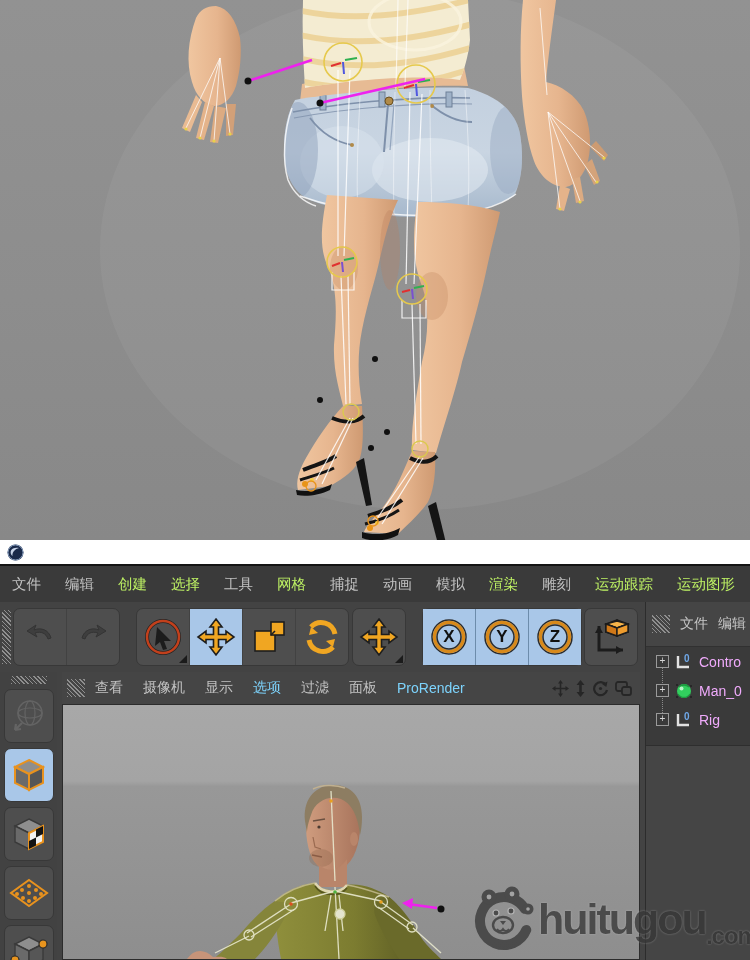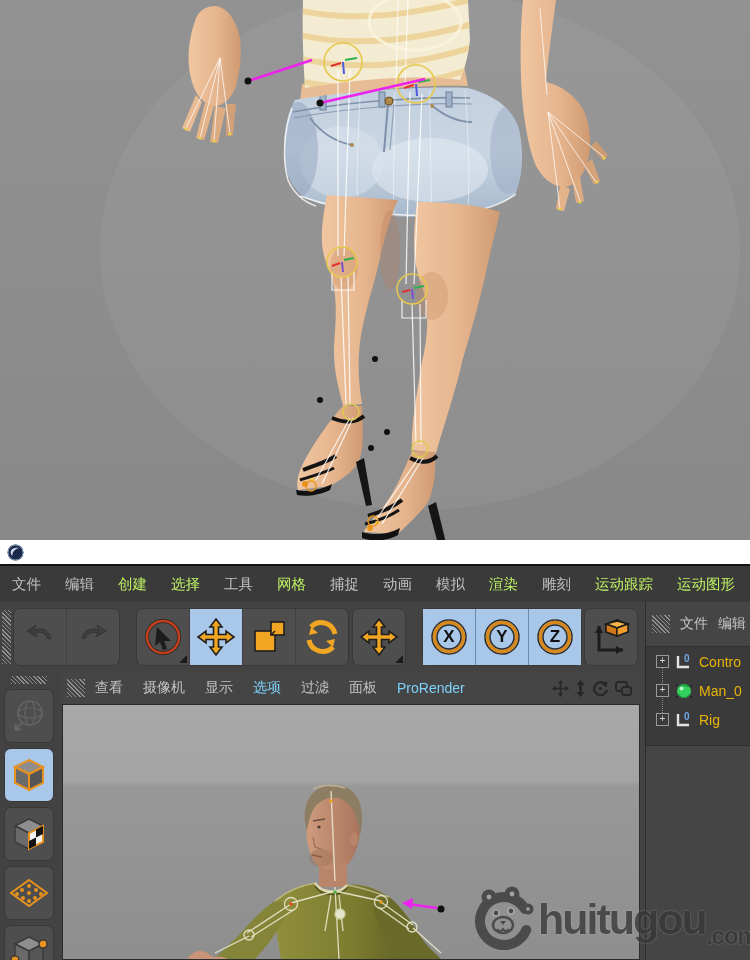--- a/index.html
+++ b/index.html
@@ -39,21 +39,21 @@
   .ompanel .omhead{height:44px;background:#454545;border-bottom:1px solid #313131;
                    display:flex;align-items:center;gap:10px;padding-left:6px;}
   .grip-sq{width:18px;height:18px;
            background-image:repeating-linear-gradient(45deg,#8f8f8f 0 1px,transparent 1px 3px);}
   .omhead .omi{font-size:14px;color:#c6c6c6;white-space:nowrap;}
   .omtree{position:relative;height:98px;background:#3a3a3a;}
   .treeline{position:absolute;left:16px;top:12px;height:62px;border-left:1px dotted #8a8a8a;}
   .orow{position:relative;height:29px;display:flex;align-items:center;gap:5px;padding-left:10px;}
   .plusbox{width:11px;height:11px;background:#3a3a3a;border:1px solid #9a9a9a;color:#d5d5d5;
            font-size:10px;line-height:10px;text-align:center;flex:0 0 auto;z-index:1;}
-  .olabel{font-size:14px;color:#eab308;white-space:nowrap;}
+  .olabel{font-size:14px;color:#f0abfc;white-space:nowrap;}
   .omrest{height:216px;background:#454545;border-top:1px solid #2e2e2e;}
   
   .vpmenu{position:absolute;left:62px;top:672px;width:578px;height:32px;background:#454545;
           display:flex;align-items:center;gap:0;box-sizing:border-box;padding-left:5px;overflow:hidden;}
   .vpmenu .mi{padding:0 10px;font-size:14px;color:#c2c2c2;white-space:nowrap;}
   .vpmenu .mi.accent{color:#7dd3fc;}
   .vpicons{margin-left:auto;display:flex;align-items:center;gap:6px;padding-right:8px;}
   
   .modebar{position:absolute;left:0;top:672px;width:57px;height:288px;background:#424242;overflow:hidden;}
   .modebar .grip-h{margin:4px auto 2px auto;width:36px;height:8px;

